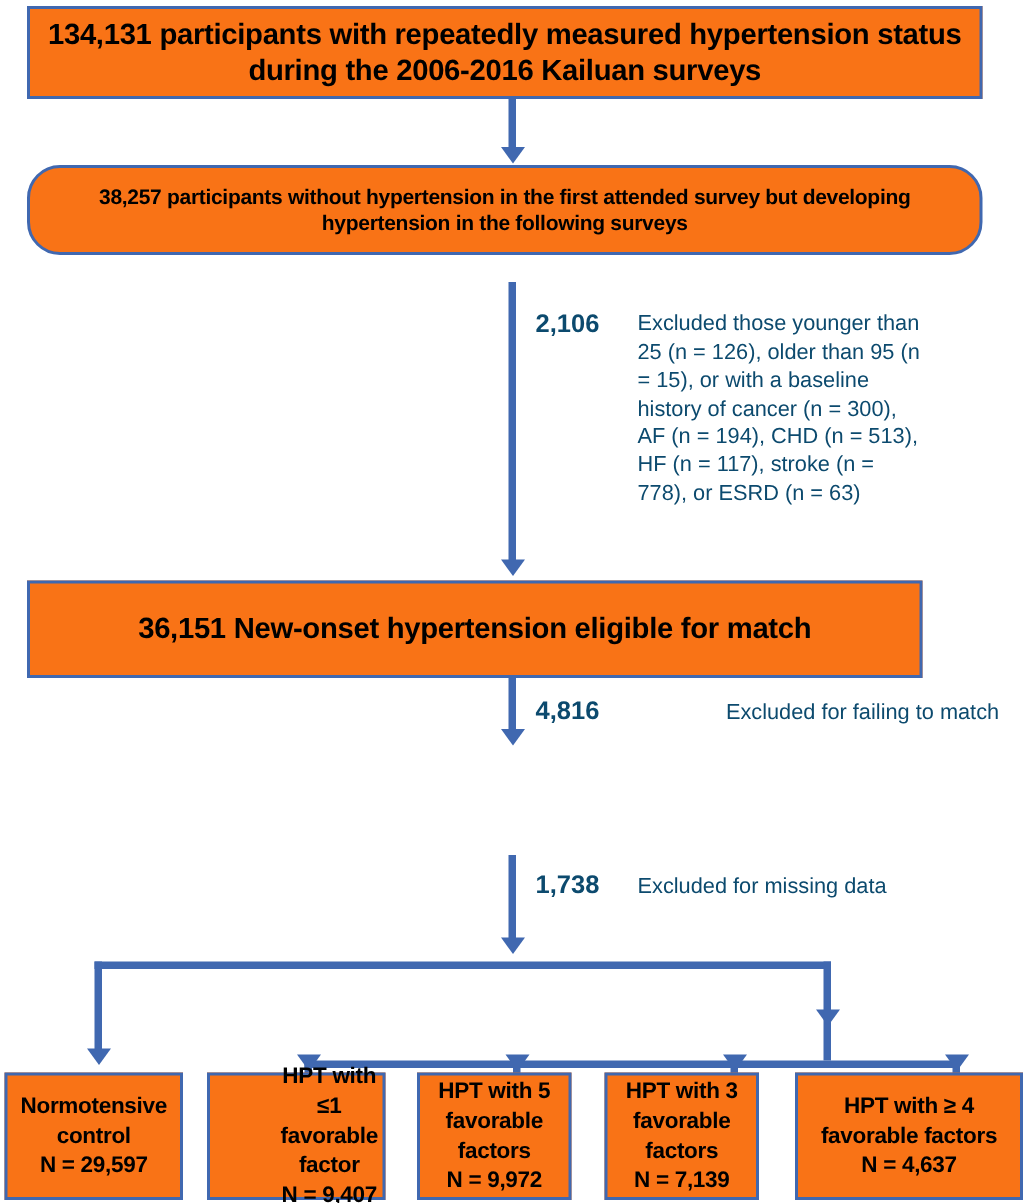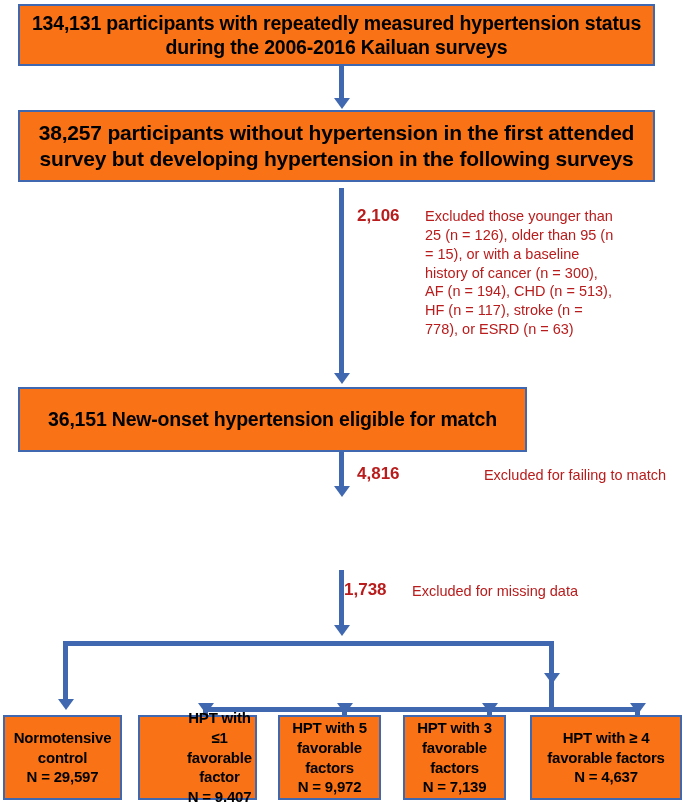--- a/index.html
+++ b/index.html
@@ -21,22 +21,22 @@
     justify-content:center;
     text-align:center;
     font-weight:bold;
     color:#000000;
     letter-spacing:-0.2px;
   }
   .box .txt{display:block;width:100%;padding:0 6px;line-height:1.25;}
 
   
   #box-1{left:18px;  top:4px;   width:637px; height:62px;  font-size:19.5px;}
-  #box-2{left:18px;  top:110px; width:637px; height:72px;  font-size:21px;}
-  #box-3{left:18px;  top:387px; width:509px; height:65px;  font-size:19.5px;}
+  #box-2{left:18px;  top:110px; width:637px; height:60px;  font-size:14px;border-radius:22px;}
+  #box-3{left:18px;  top:387px; width:597px; height:65px;  font-size:19.5px;}
   #box-4{left:18px;  top:500px; width:637px; height:70px;  font-size:19.5px;}
 
   
   .leaf{top:715px;height:85px;font-size:15px;}
   .leaf .txt{line-height:1.32;}
   #leaf-0{left:3px;   width:119px;text-align:center;}
   #leaf-1{left:138px; width:119px;padding-left:44px;}
   #leaf-2{left:278px; width:103px;}
   #leaf-3{left:403px; width:103px;}
   #leaf-4{left:530px; width:152px;}
@@ -45,21 +45,21 @@
   .vline{position:absolute;width:5px;background:#4068b0;}
   .hline{position:absolute;height:5px;background:#4068b0;}
   .arrowhead{
     position:absolute;width:0;height:0;
     border-left:8px solid transparent;
     border-right:8px solid transparent;
     border-top:11px solid #4068b0;
   }
 
   
-  .note{position:absolute;color:#b91c1c;}
+  .note{position:absolute;color:#0c4a6e;}
   .note .num{
     position:absolute;font-weight:bold;font-size:17px;
     white-space:nowrap;
   }
   .note .desc{
     position:absolute;font-size:14.5px;line-height:1.30;
   }
 
   #note-1 .num{left:0;top:0;}
   #note-1 .desc{left:68px;top:1px;width:190px;}
@@ -101,21 +101,21 @@
 
   <div class="note" id="note-2" style="left:357px;top:464px;width:320px;height:26px;text-align:center;">
     <span class="num">4,816</span>
     <span class="desc">Excluded  for failing to match</span>
   </div>
 
 
   <div class="vline" style="left:339px;top:570px;height:57px;"></div>
   <div class="arrowhead" style="left:333.5px;top:625px;"></div>
 
-  <div class="note" id="note-3" style="left:344px;top:580px;width:320px;height:26px;">
+  <div class="note" id="note-3" style="left:357px;top:580px;width:320px;height:26px;">
     <span class="num">1,738</span>
     <span class="desc">Excluded  for missing data</span>
   </div>
 
   <div class="hline" style="left:63px;top:641px;width:491px;"></div>
 
   <div class="vline" style="left:63px;top:641px;height:60px;"></div>
   <div class="arrowhead" style="left:57.5px;top:699px;"></div>
 
   <div class="vline" style="left:549px;top:641px;height:66px;"></div>

